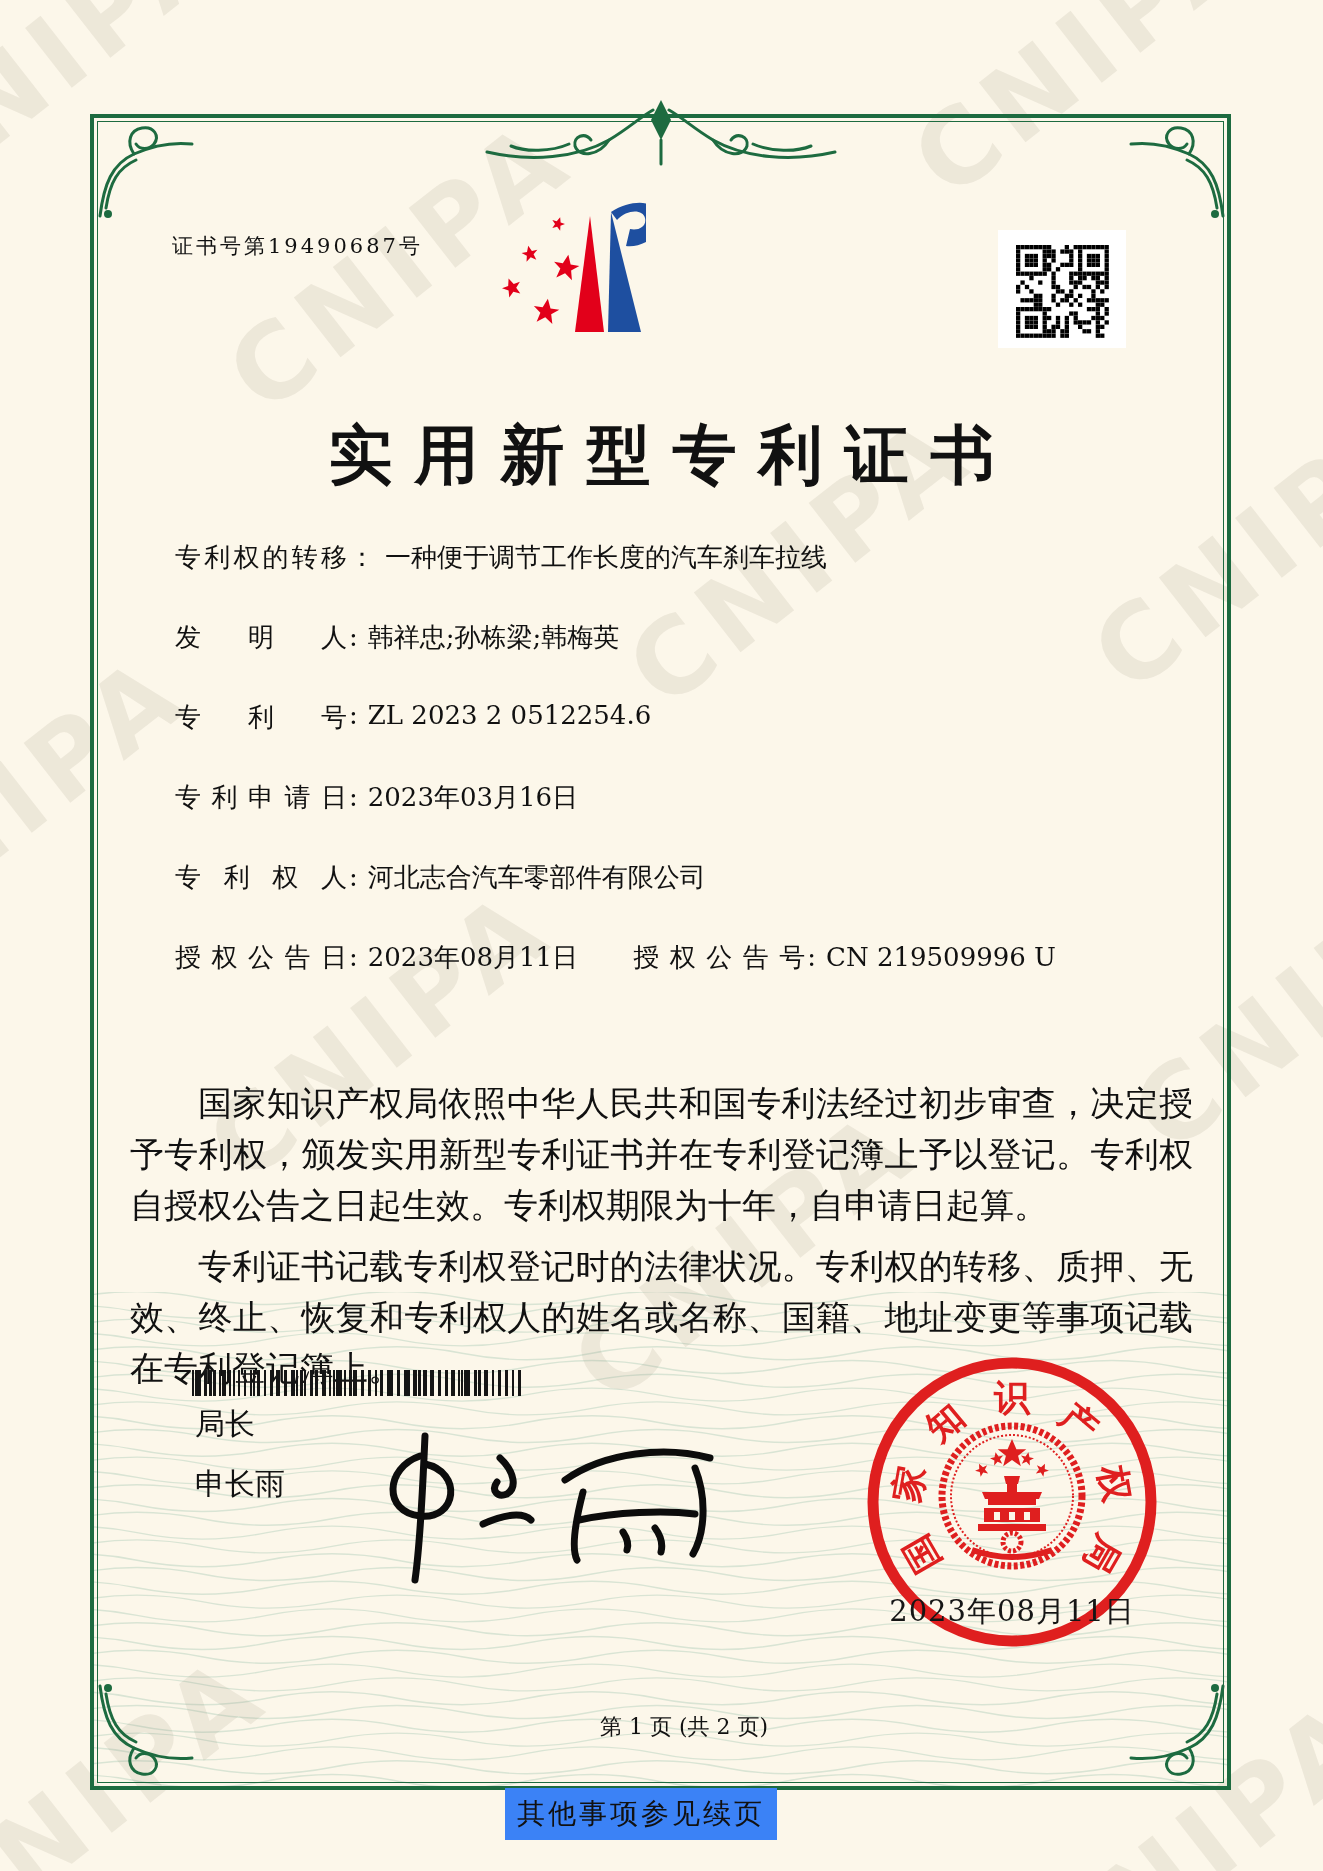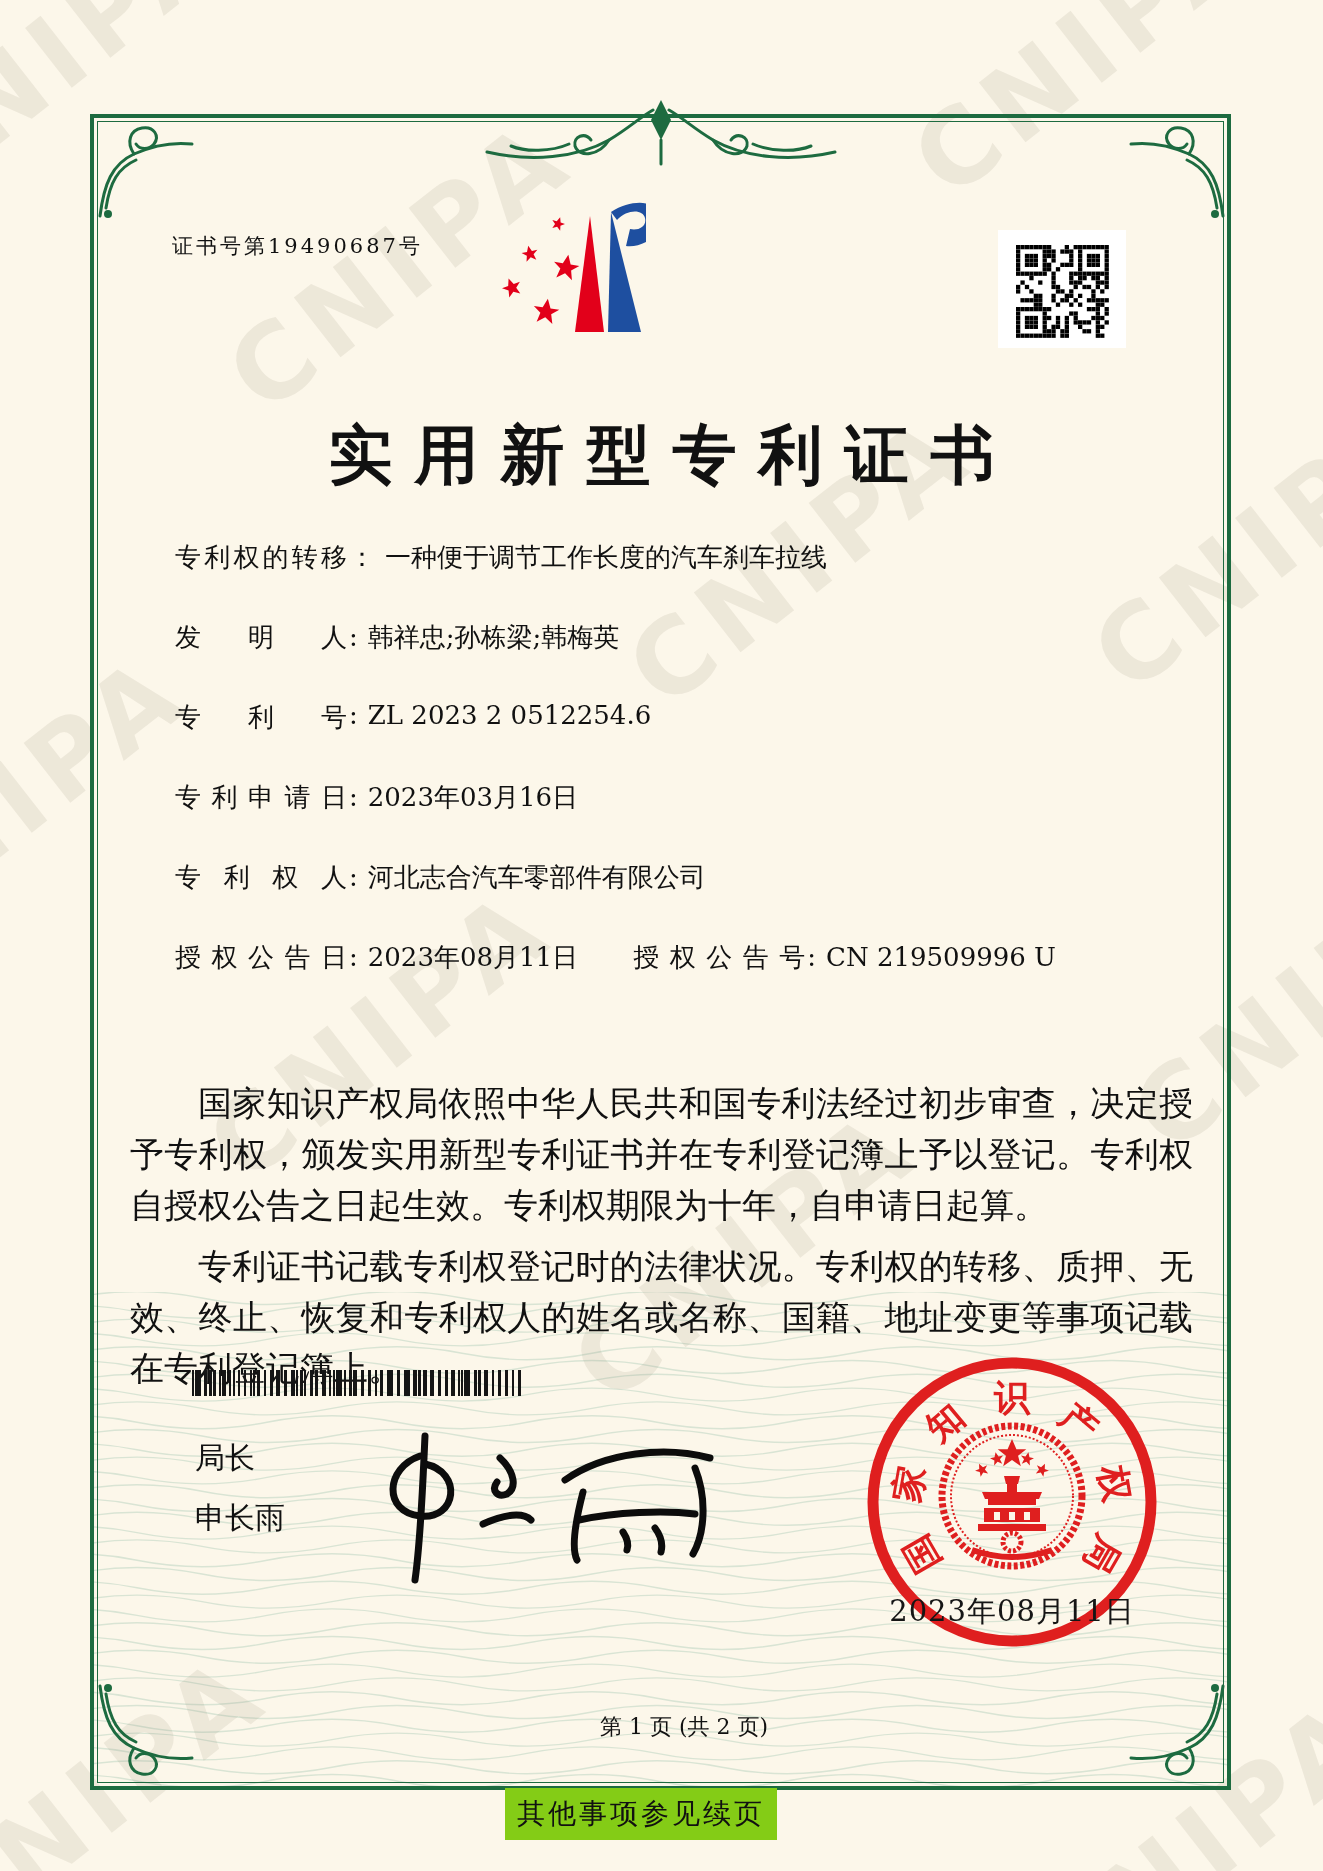--- a/index.html
+++ b/index.html
@@ -27,28 +27,28 @@
   .fields{position:absolute;left:175px;top:540px;width:1010px;font-size:26px;}
   .frow{height:34px;margin-bottom:46px;white-space:nowrap;}
   .flabel{display:inline-block;width:172px;text-align:justify;text-align-last:justify;
           vertical-align:top;}
   .fsep{display:inline-block;margin:0 2px 0 2px;}
   .fval{display:inline-block;margin-left:8px;}
   .pair1{display:inline-block;width:450px;}
   .paras{position:absolute;left:130px;top:1078px;width:1063px;}
   .paras p{margin:0 0 10px 0;font-size:34px;line-height:51px;text-indent:2em;text-align:justify;}
   .barcode{position:absolute;left:190px;top:1370px;}
-  .officer{position:absolute;left:195px;top:1428px;font-family:"DejaVu Sans","Liberation Sans",sans-serif;
+  .officer{position:absolute;left:195px;top:1394px;font-family:"DejaVu Sans","Liberation Sans",sans-serif;
            font-size:30px;line-height:60px;font-weight:500;}
   .sig{position:absolute;left:365px;top:1428px;}
   .seal{position:absolute;left:862px;top:1352px;z-index:5;}
   .seal-date{position:absolute;left:862px;top:1592px;width:300px;text-align:center;
              font-size:29px;letter-spacing:1px;color:#151515;z-index:6;}
   .page-info{position:absolute;left:0;right:0;top:1712px;text-align:center;font-size:22px;padding-left:45px;}
-  .note-box{position:absolute;left:505px;top:1788px;width:272px;height:52px;background:#84cc16;
+  .note-box{position:absolute;left:505px;top:1788px;width:272px;height:52px;background:#3b82f6;
             text-align:center;font-size:28px;line-height:52px;letter-spacing:3px;z-index:5;}
 </style>
 </head>
 <body>
 
 <div class="page">
 
   <svg width="0" height="0" style="position:absolute">
     <defs>
       <path id="star5" d="M0,-10 L2.94,-3.09 L9.51,-3.09 L4.05,1.18 L5.88,8.09 L0,4 L-5.88,8.09 L-4.05,1.18 L-9.51,-3.09 L-2.94,-3.09 Z"></path>

